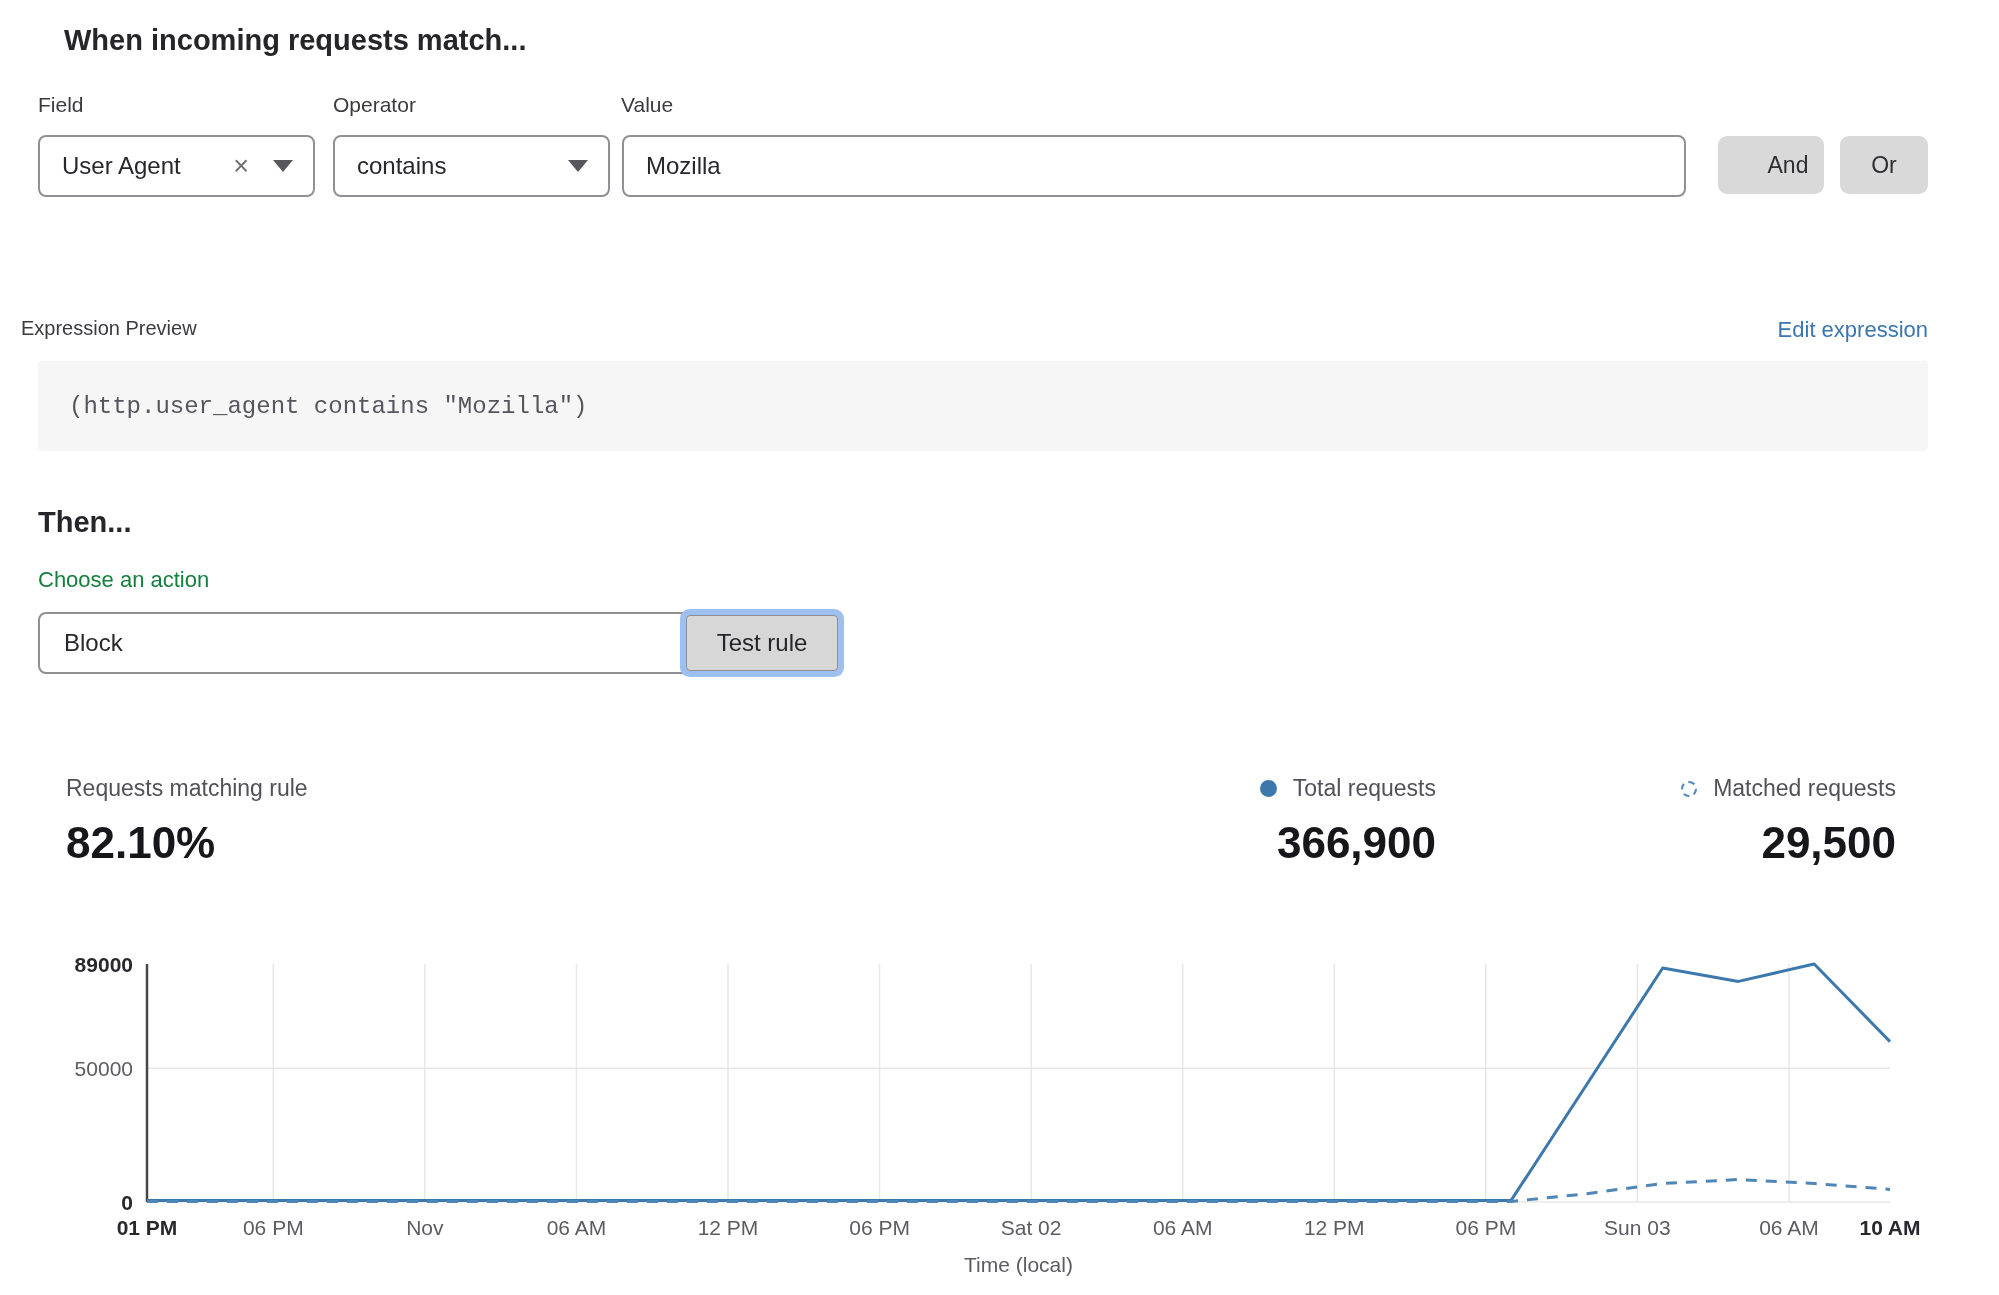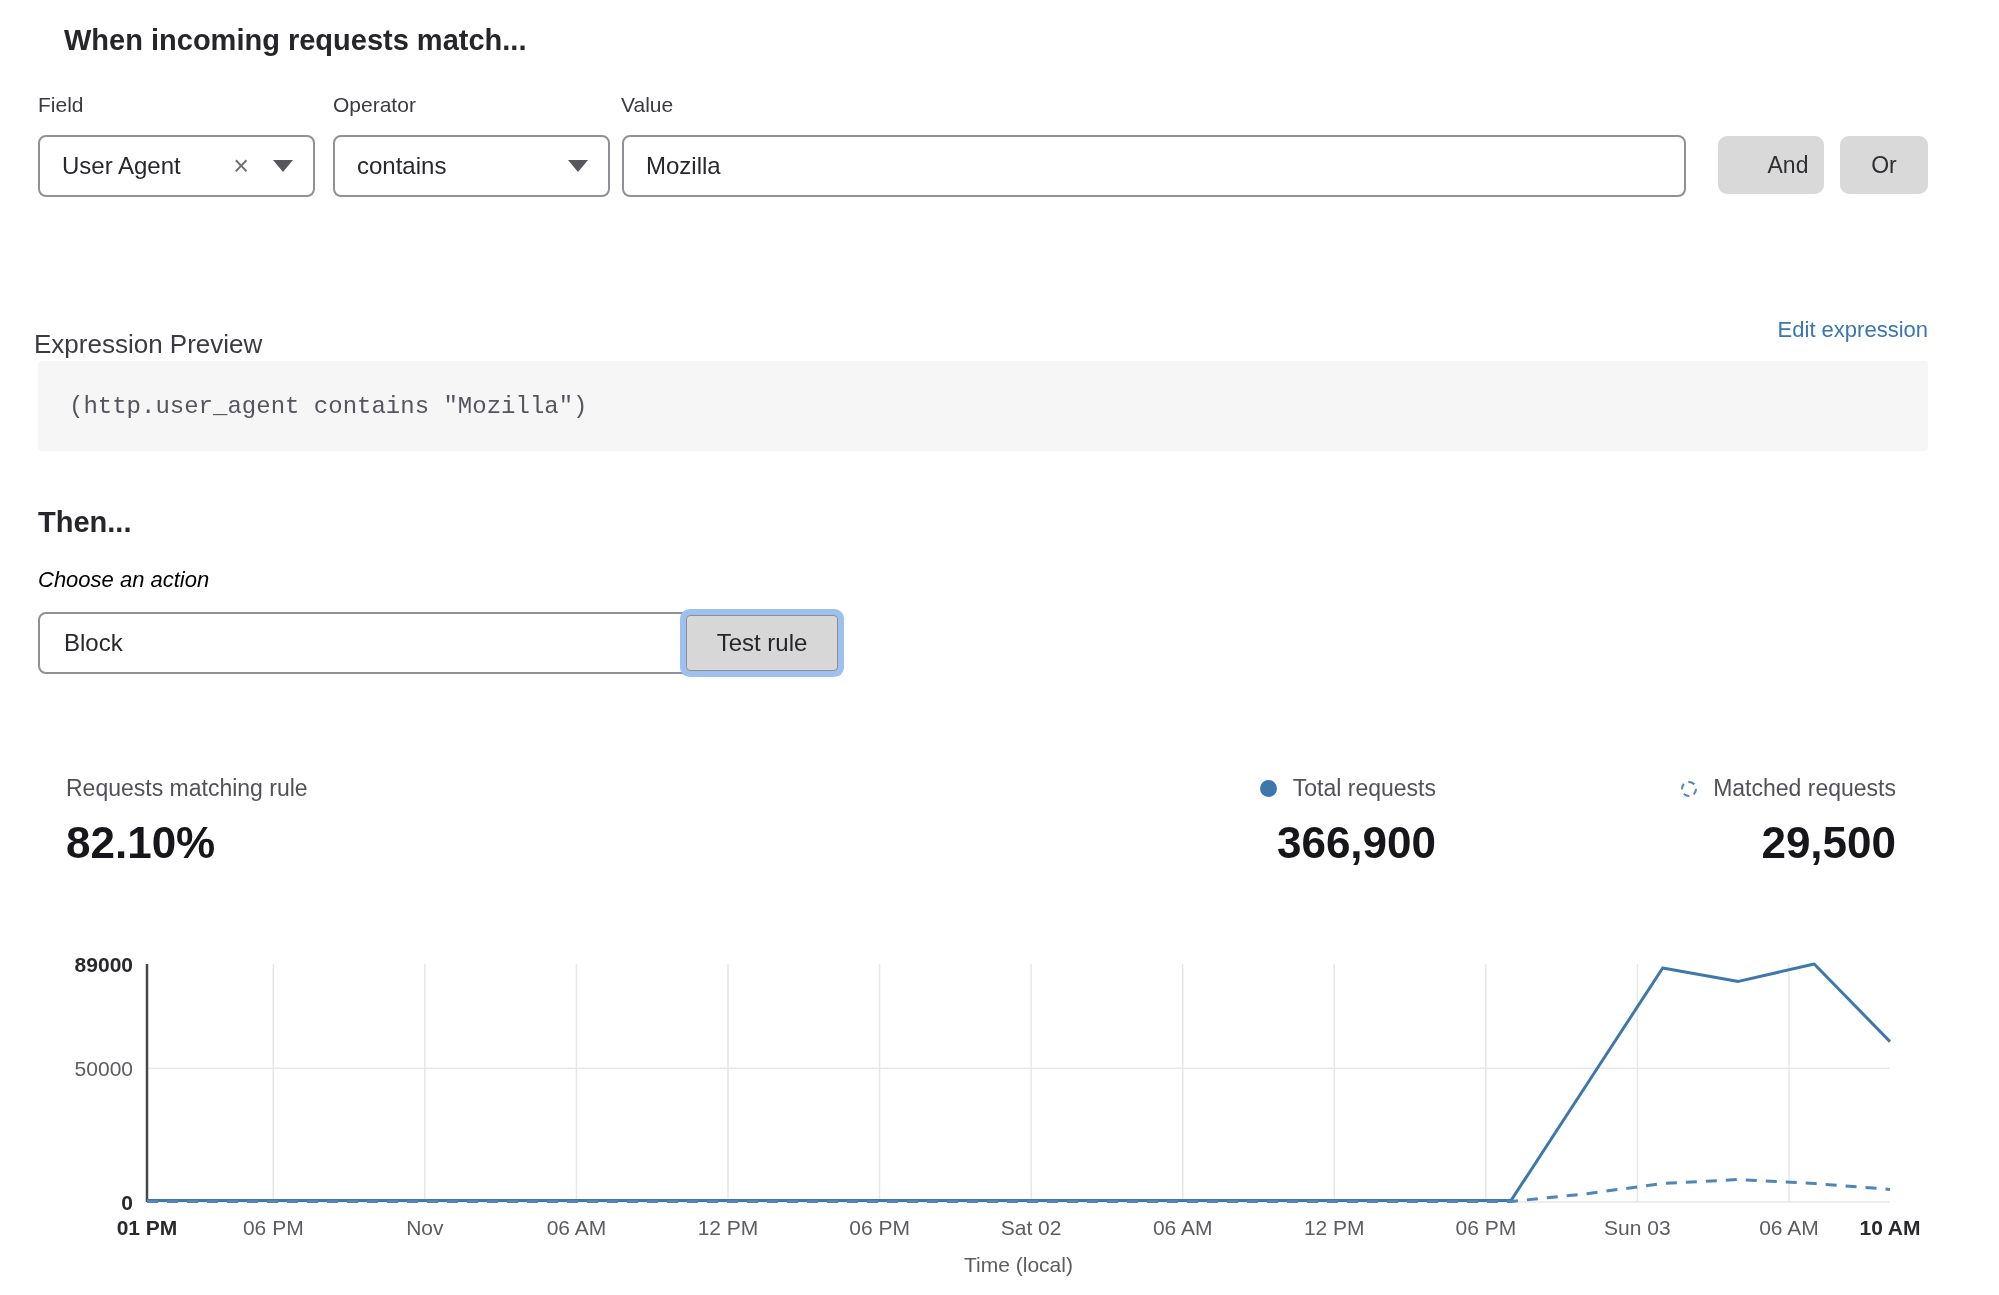--- a/index.html
+++ b/index.html
@@ -20,28 +20,28 @@
   .caret{width:0;height:0;border-left:10px solid transparent;border-right:10px solid transparent;
          border-top:12px solid #57575c;}
   .text-input{left:622px;width:1064px;top:135px;height:62px;border:2px solid #909095;border-radius:8px;
               box-sizing:border-box;padding:0 22px;font-size:24px;color:#28282c;outline:none;
               font-family:"Liberation Sans","DejaVu Sans",sans-serif;}
   .chip-btn{top:136px;height:58px;background:#d9d9da;border:none;border-radius:9px;font-size:23px;
             color:#2f2f33;display:flex;align-items:center;justify-content:center;cursor:pointer;
             font-family:inherit;}
   .and-btn{left:1718px;width:106px;padding-left:40px;} .or-btn{left:1840px;width:88px;}
 
-  .expr-label{left:34px;top:317px;font-size:26px;color:#3a3a40;margin-top:12px;}
+  .expr-label{left:21px;top:317px;font-size:20px;color:#3a3a40;}
   .edit-link{right:71px;top:317px;font-size:22px;color:#3a76b2;cursor:pointer;}
   .code-box{left:38px;top:361px;width:1890px;height:90px;background:#f6f6f7;border-radius:4px;
             display:flex;align-items:center;padding-left:31px;box-sizing:border-box;}
   .code-text{font-family:"Liberation Mono","DejaVu Sans Mono",monospace;font-size:24px;color:#55555d;}
 
   .then-title{left:38px;top:506px;font-size:29px;font-weight:700;color:#26262a;}
-  .action-label{left:38px;top:567px;font-size:22px;color:#000000;font-style:italic;}
+  .action-label{left:38px;top:567px;font-size:22px;color:#15803d;}
   .action-select{left:38px;top:612px;width:727px;height:62px;padding:0 24px;justify-content:space-between;}
   .test-btn{left:686px;top:615px;width:152px;height:56px;background:#d7d7d8;border:1px solid #8d8d92;
             border-radius:4px;box-shadow:0 0 0 6px #9dc0f0;font-size:24px;color:#26262a;cursor:pointer;
             font-family:inherit;}
 
   .stat-label{top:775px;font-size:23px;color:#515159;}
   .legend-row{top:775px;display:flex;align-items:center;gap:16px;font-size:23px;color:#515159;}
   .stat-value{top:818px;font-size:44px;font-weight:700;color:#17171b;white-space:nowrap;}
   .stat-matching-label{left:66px;} .stat-matching-value{left:66px;}
   .legend-total{right:563px;} .stat-total-value{right:563px;text-align:right;}

